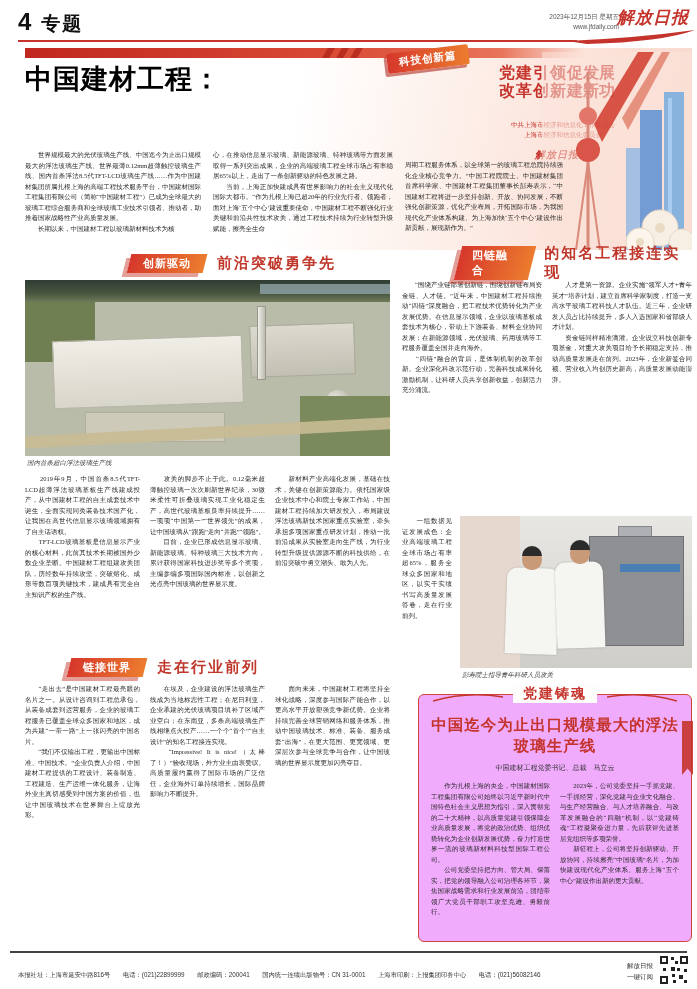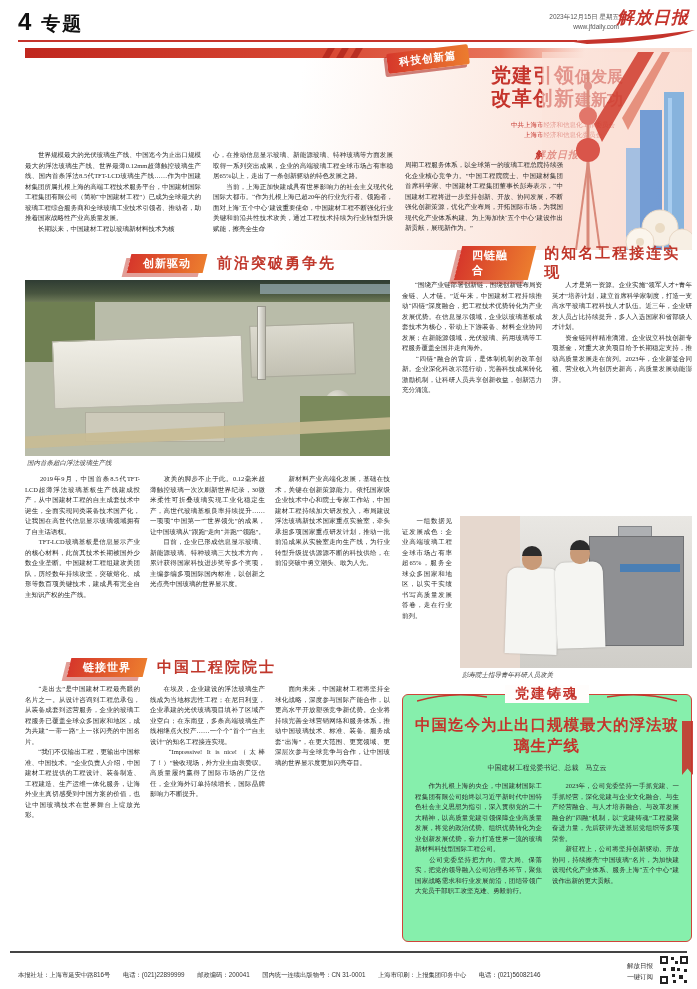--- a/index.html
+++ b/index.html
@@ -31,21 +31,21 @@
               font-weight:900; color:#000; line-height:1.18; }
   .headline .l1 { font-size:27px; letter-spacing:1px; }
   .headline .l2 { font-size:30px; letter-spacing:0; }
   .byline { position:absolute; left:0; top:84px; width:392px; text-align:center; font-size:7px; color:#333; }
   .badge-tech { position:absolute; left:362px; top:1px; transform:rotate(-7deg);
                 background:linear-gradient(95deg,#d6372b,#ec7d2e); color:#fff;
                 font-family:"Liberation Sans",sans-serif; font-weight:bold; font-size:10.5px;
                 padding:3px 12px; border-radius:2px; box-shadow:-3px 3px 0 rgba(168,25,15,.55); letter-spacing:1px;}
   .slogan { position:absolute; left:418px; top:16px; width:228px; text-align:center;
             color:#c5342c; font-family:"Liberation Sans",sans-serif; font-weight:900; line-height:1.15; }
-  .slogan .strong { font-size:20px; letter-spacing:1px; }
+  .slogan .strong { font-size:16px; letter-spacing:1px; }
   .slogan .rest { font-size:16px; }
   .orgs { position:absolute; left:438px; top:72px; width:200px; text-align:center;
           font-size:6.5px; line-height:1.6; color:#c5342c; font-family:"Liberation Sans",sans-serif; }
   .press { position:absolute; left:468px; top:96px; width:140px; text-align:center; color:#c5342c; }
   .press .script { font-style:italic; font-weight:bold; font-size:10px; letter-spacing:1px; }
   .press .suffix { font-size:8px; font-family:"Liberation Sans",sans-serif; }
   .illus { position:absolute; right:0; top:4px; width:150px; height:198px; }
   .intro-col { position:absolute; font-size:6.5px; line-height:1.62; text-align:justify;
                white-space:pre-line; color:#2a2a2a; }
   .ic1 { left:0;   top:102px; width:176px; height:96px; overflow:hidden; }
@@ -100,21 +100,21 @@
   .p2-h1 { left:62px; top:32px; }
   .p2-h2 { left:110px; top:26px; }
   .p2-hair { position:absolute; width:20px; height:10px; border-radius:10px 10px 0 0; background:#2b2b2b; }
   .p2-hr1 { left:62px; top:30px; }
   .p2-hr2 { left:110px; top:24px; }
   
   .fusion-row { display:flex; gap:8px; margin-top:6px; }
   .side-col { width:84px; }
   
   .party { position:relative; margin-top:8px; border:1.5px solid #d0453a; border-radius:6px;
-           background:#86efac; padding:20px 12px 10px; }
+           background:#f0abfc; padding:20px 12px 10px;margin-left:16px; }
   .party-hd { position:absolute; top:-10px; left:50%; transform:translateX(-50%);
               background:#fffdfc; padding:0 10px; color:#c5342c; font-weight:900;
               font-size:14px; letter-spacing:2px; font-family:"Liberation Sans",sans-serif; white-space:nowrap;}
   .party-flourish { position:absolute; top:-4px; width:70px; height:12px; }
   .pf-l { left:14px; } .pf-r { right:14px; transform:scaleX(-1); }
   .party-title { text-align:center; color:#c5342c; font-weight:900; font-size:15.5px;
                  font-family:"Liberation Sans",sans-serif; letter-spacing:1px; margin-bottom:6px; }
   .party-byline { text-align:center; font-size:7px; color:#333; margin-bottom:8px; }
   .party-ribbon { position:absolute; right:-2px; top:26px; width:11px; height:54px; background:#c5342c;
                   clip-path:polygon(0 0,100% 0,100% 100%,50% 88%,0 100%); opacity:.9; }
@@ -148,20 +148,21 @@
     </svg>
   </div>
 
   <div class="zone-top">
     <div class="top-bar"></div>
     <div class="top-bar-stripe" style="left:300px"></div>
     <div class="top-bar-stripe" style="left:314px"></div>
     <div class="top-bar-stripe" style="left:328px"></div>
 
     <div class="headline">
+      <div class="l1">中国建材工程：</div>
     </div>
 
     <div class="badge-tech">科技创新篇</div>
 
     <div class="slogan">
       <div>
         <span class="strong">党建引领</span><span class="rest">促发展</span>
       </div>
       <div>
         <span class="strong">改革创新</span><span class="rest">建新功</span>
@@ -229,21 +230,21 @@
       <div class="cols-row">
         <div class="col" style="width:115px;height:172px">　　2019年9月，中国首条8.5代TFT-LCD超薄浮法玻璃基板生产线建成投产，从中国建材工程的自主成套技术中诞生，全面实现同类装备技术国产化，让我国在高世代信息显示玻璃领域拥有了自主话语权。
 　　TFT-LCD玻璃基板是信息显示产业的核心材料，此前其技术长期被国外少数企业垄断。中国建材工程组建攻关团队，历经数年持续攻坚，突破熔化、成形等数百项关键技术，建成具有完全自主知识产权的生产线。</div>
         <div class="col" style="width:115px;height:172px">　　攻关的脚步不止于此。0.12毫米超薄触控玻璃一次次刷新世界纪录，30微米柔性可折叠玻璃实现工业化稳定生产，高世代玻璃基板良率持续提升……一项项“中国第一”“世界领先”的成果，让中国玻璃从“跟跑”走向“并跑”“领跑”。
 　　目前，企业已形成信息显示玻璃、新能源玻璃、特种玻璃三大技术方向，累计获得国家科技进步奖等多个奖项，主编参编多项国际国内标准，以创新之光点亮中国玻璃的世界显示度。</div>
         <div class="col" style="width:115px;height:172px">　　新材料产业高端化发展，基础在技术，关键在创新策源能力。依托国家级企业技术中心和院士专家工作站，中国建材工程持续加大研发投入，布局建设浮法玻璃新技术国家重点实验室，牵头承担多项国家重点研发计划，推动一批前沿成果从实验室走向生产线，为行业转型升级提供源源不断的科技供给，在前沿突破中勇立潮头、敢为人先。</div>
       </div>
 
       <div class="sec-hd" style="padding-left:44px;margin-top:10px">
         <span class="sec-badge"><span>链接世界</span></span>
-        <span class="sec-title">中国工程院院士</span>
+        <span class="sec-title">走在行业前列</span>
       </div>
 
       <div class="cols-row">
         <div class="col" style="width:115px;height:248px">　　“走出去”是中国建材工程最亮眼的名片之一。从设计咨询到工程总承包，从装备成套到运营服务，企业的玻璃工程服务已覆盖全球众多国家和地区，成为共建“一带一路”上一张闪亮的中国名片。
 　　“我们不仅输出工程，更输出中国标准、中国技术。”企业负责人介绍，中国建材工程提供的工程设计、装备制造、工程建造、生产运维一体化服务，让海外业主真切感受到中国方案的价值，也让中国玻璃技术在世界舞台上绽放光彩。</div>
         <div class="col" style="width:115px;height:248px">　　在埃及，企业建设的浮法玻璃生产线成为当地标志性工程；在尼日利亚，企业承建的光伏玻璃项目填补了区域产业空白；在东南亚，多条高端玻璃生产线相继点火投产……一个个“首个”“自主设计”的知名工程接连实现。
 　　“Impressive! It is nice!（太棒了！）”验收现场，外方业主由衷赞叹。高质量履约赢得了国际市场的广泛信任，企业海外订单持续增长，国际品牌影响力不断提升。</div>
         <div class="col" style="width:115px;height:248px">　　面向未来，中国建材工程将坚持全球化战略，深度参与国际产能合作，以更高水平开放塑强竞争新优势。企业将持续完善全球营销网络和服务体系，推动中国玻璃技术、标准、装备、服务成套“出海”，在更大范围、更宽领域、更深层次参与全球竞争与合作，让中国玻璃的世界显示度更加闪亮夺目。</div>
       </div>
     </div>

